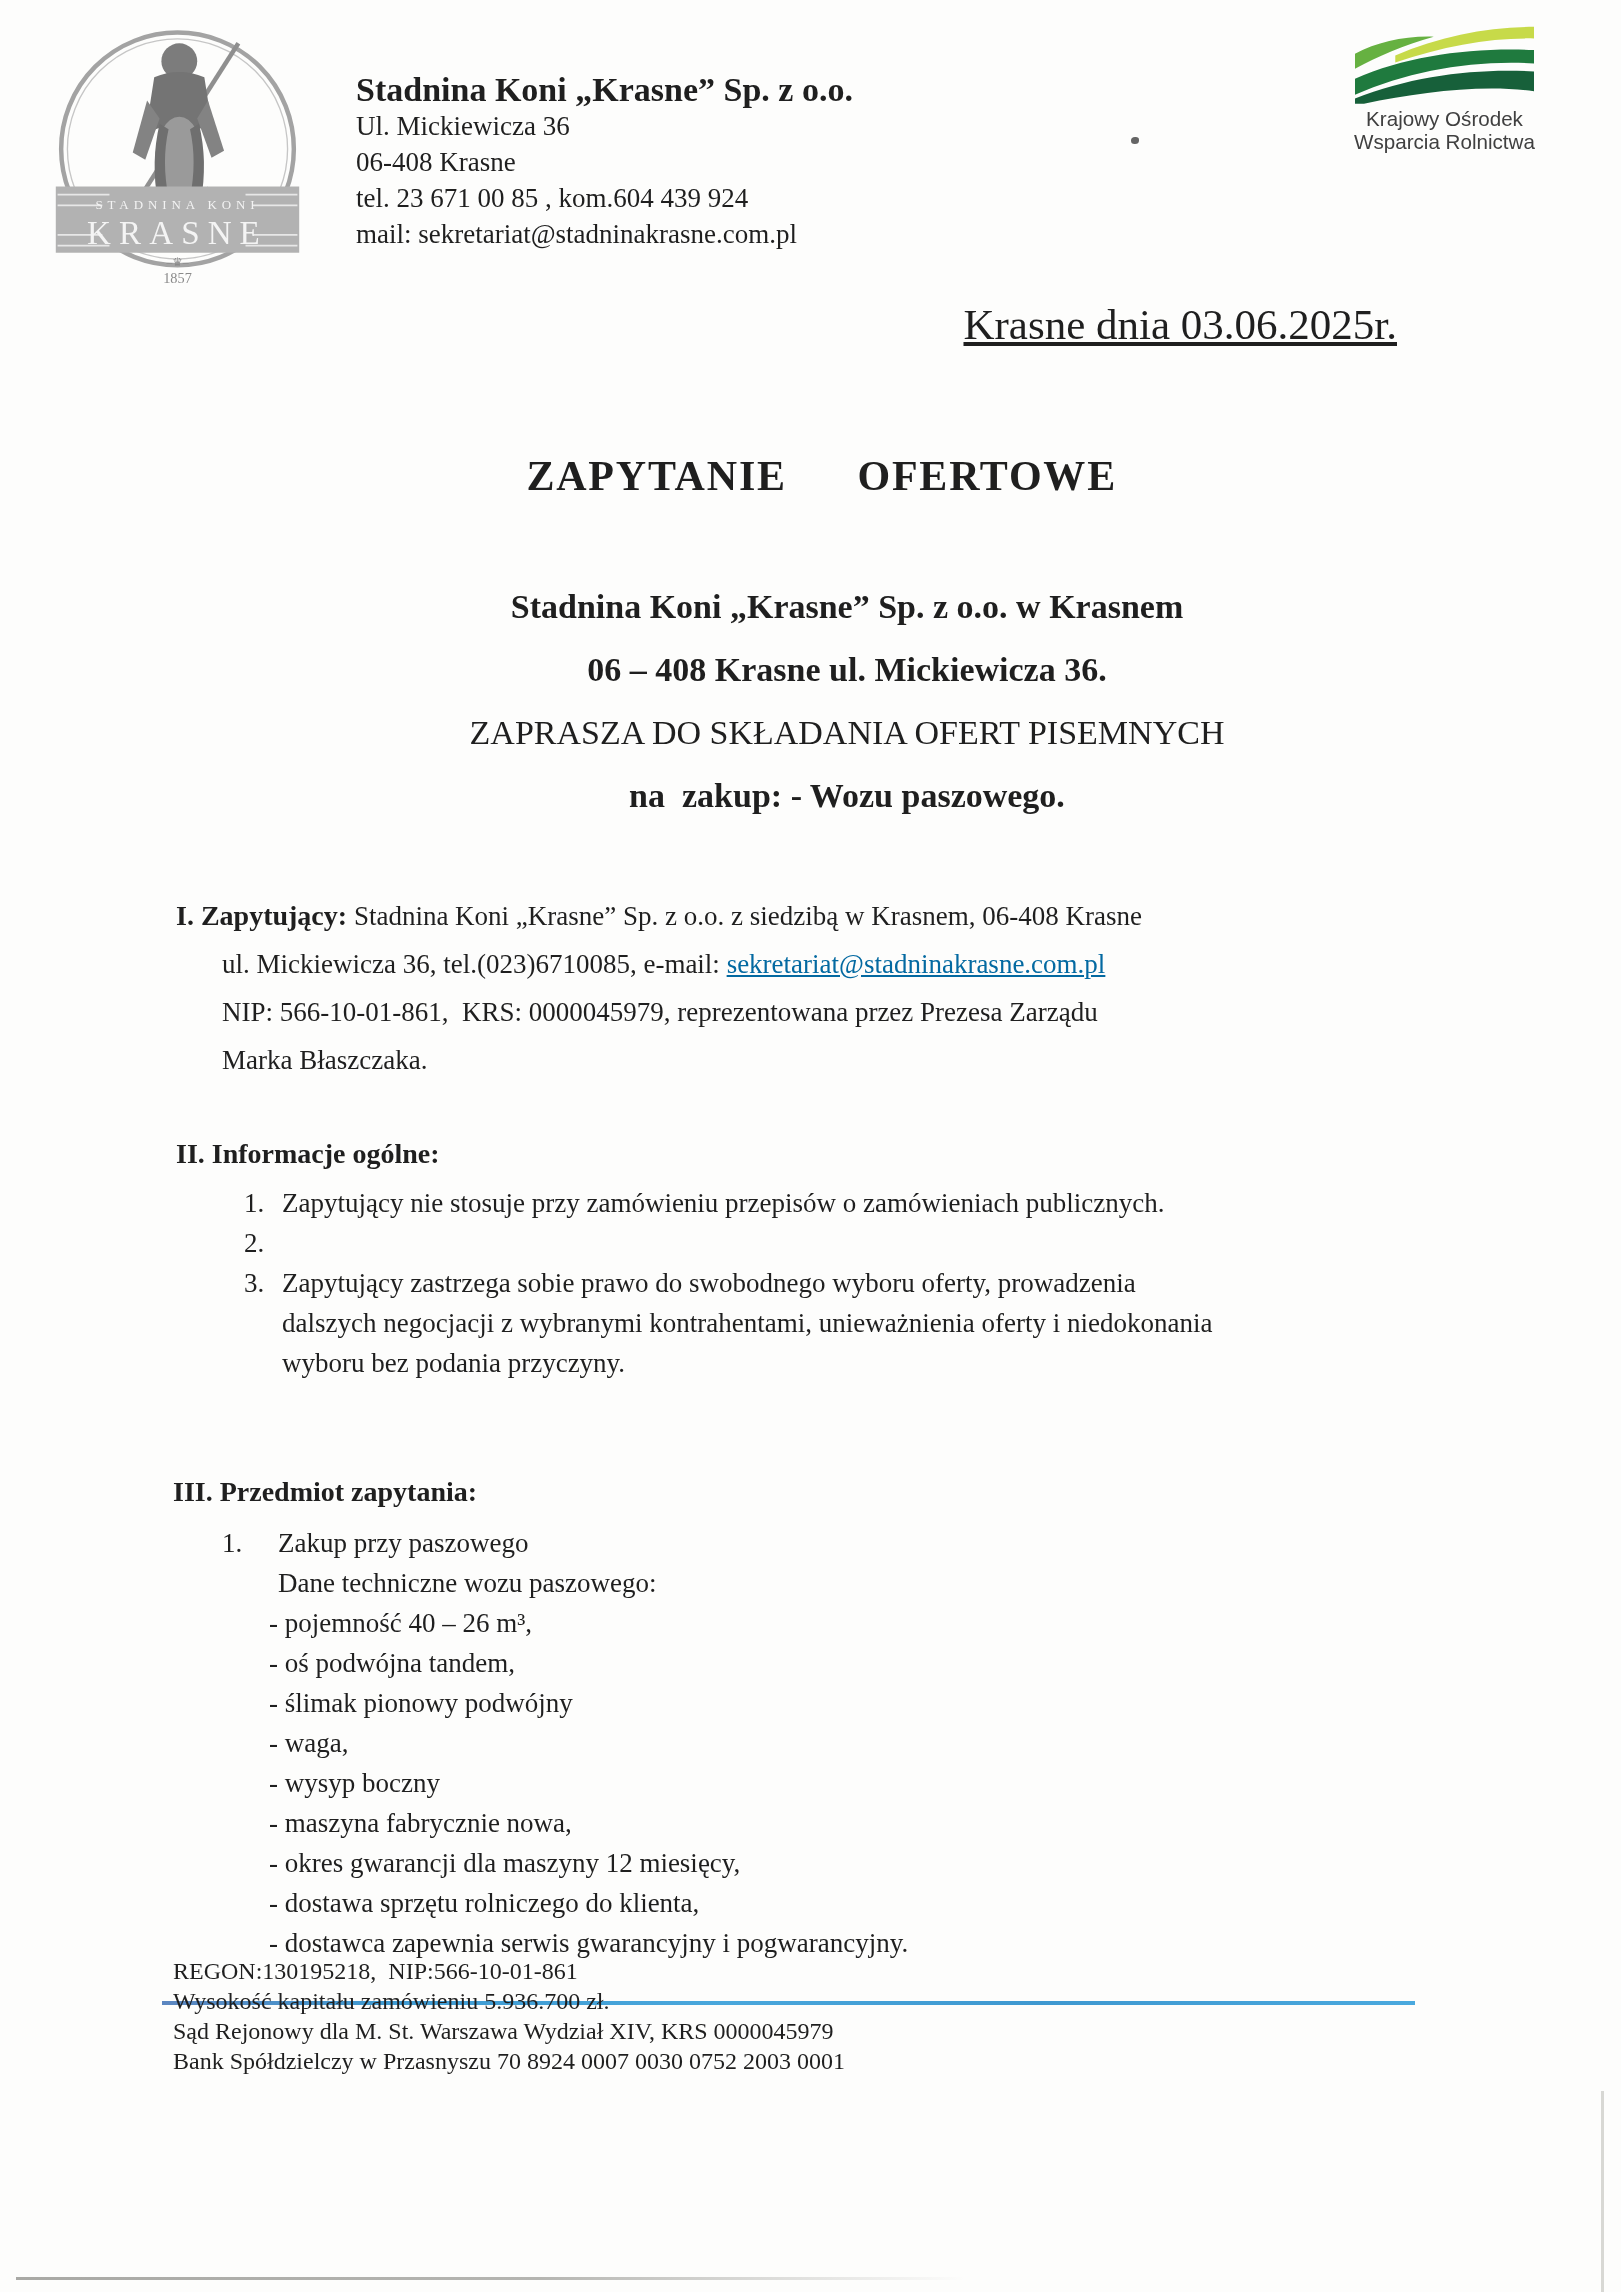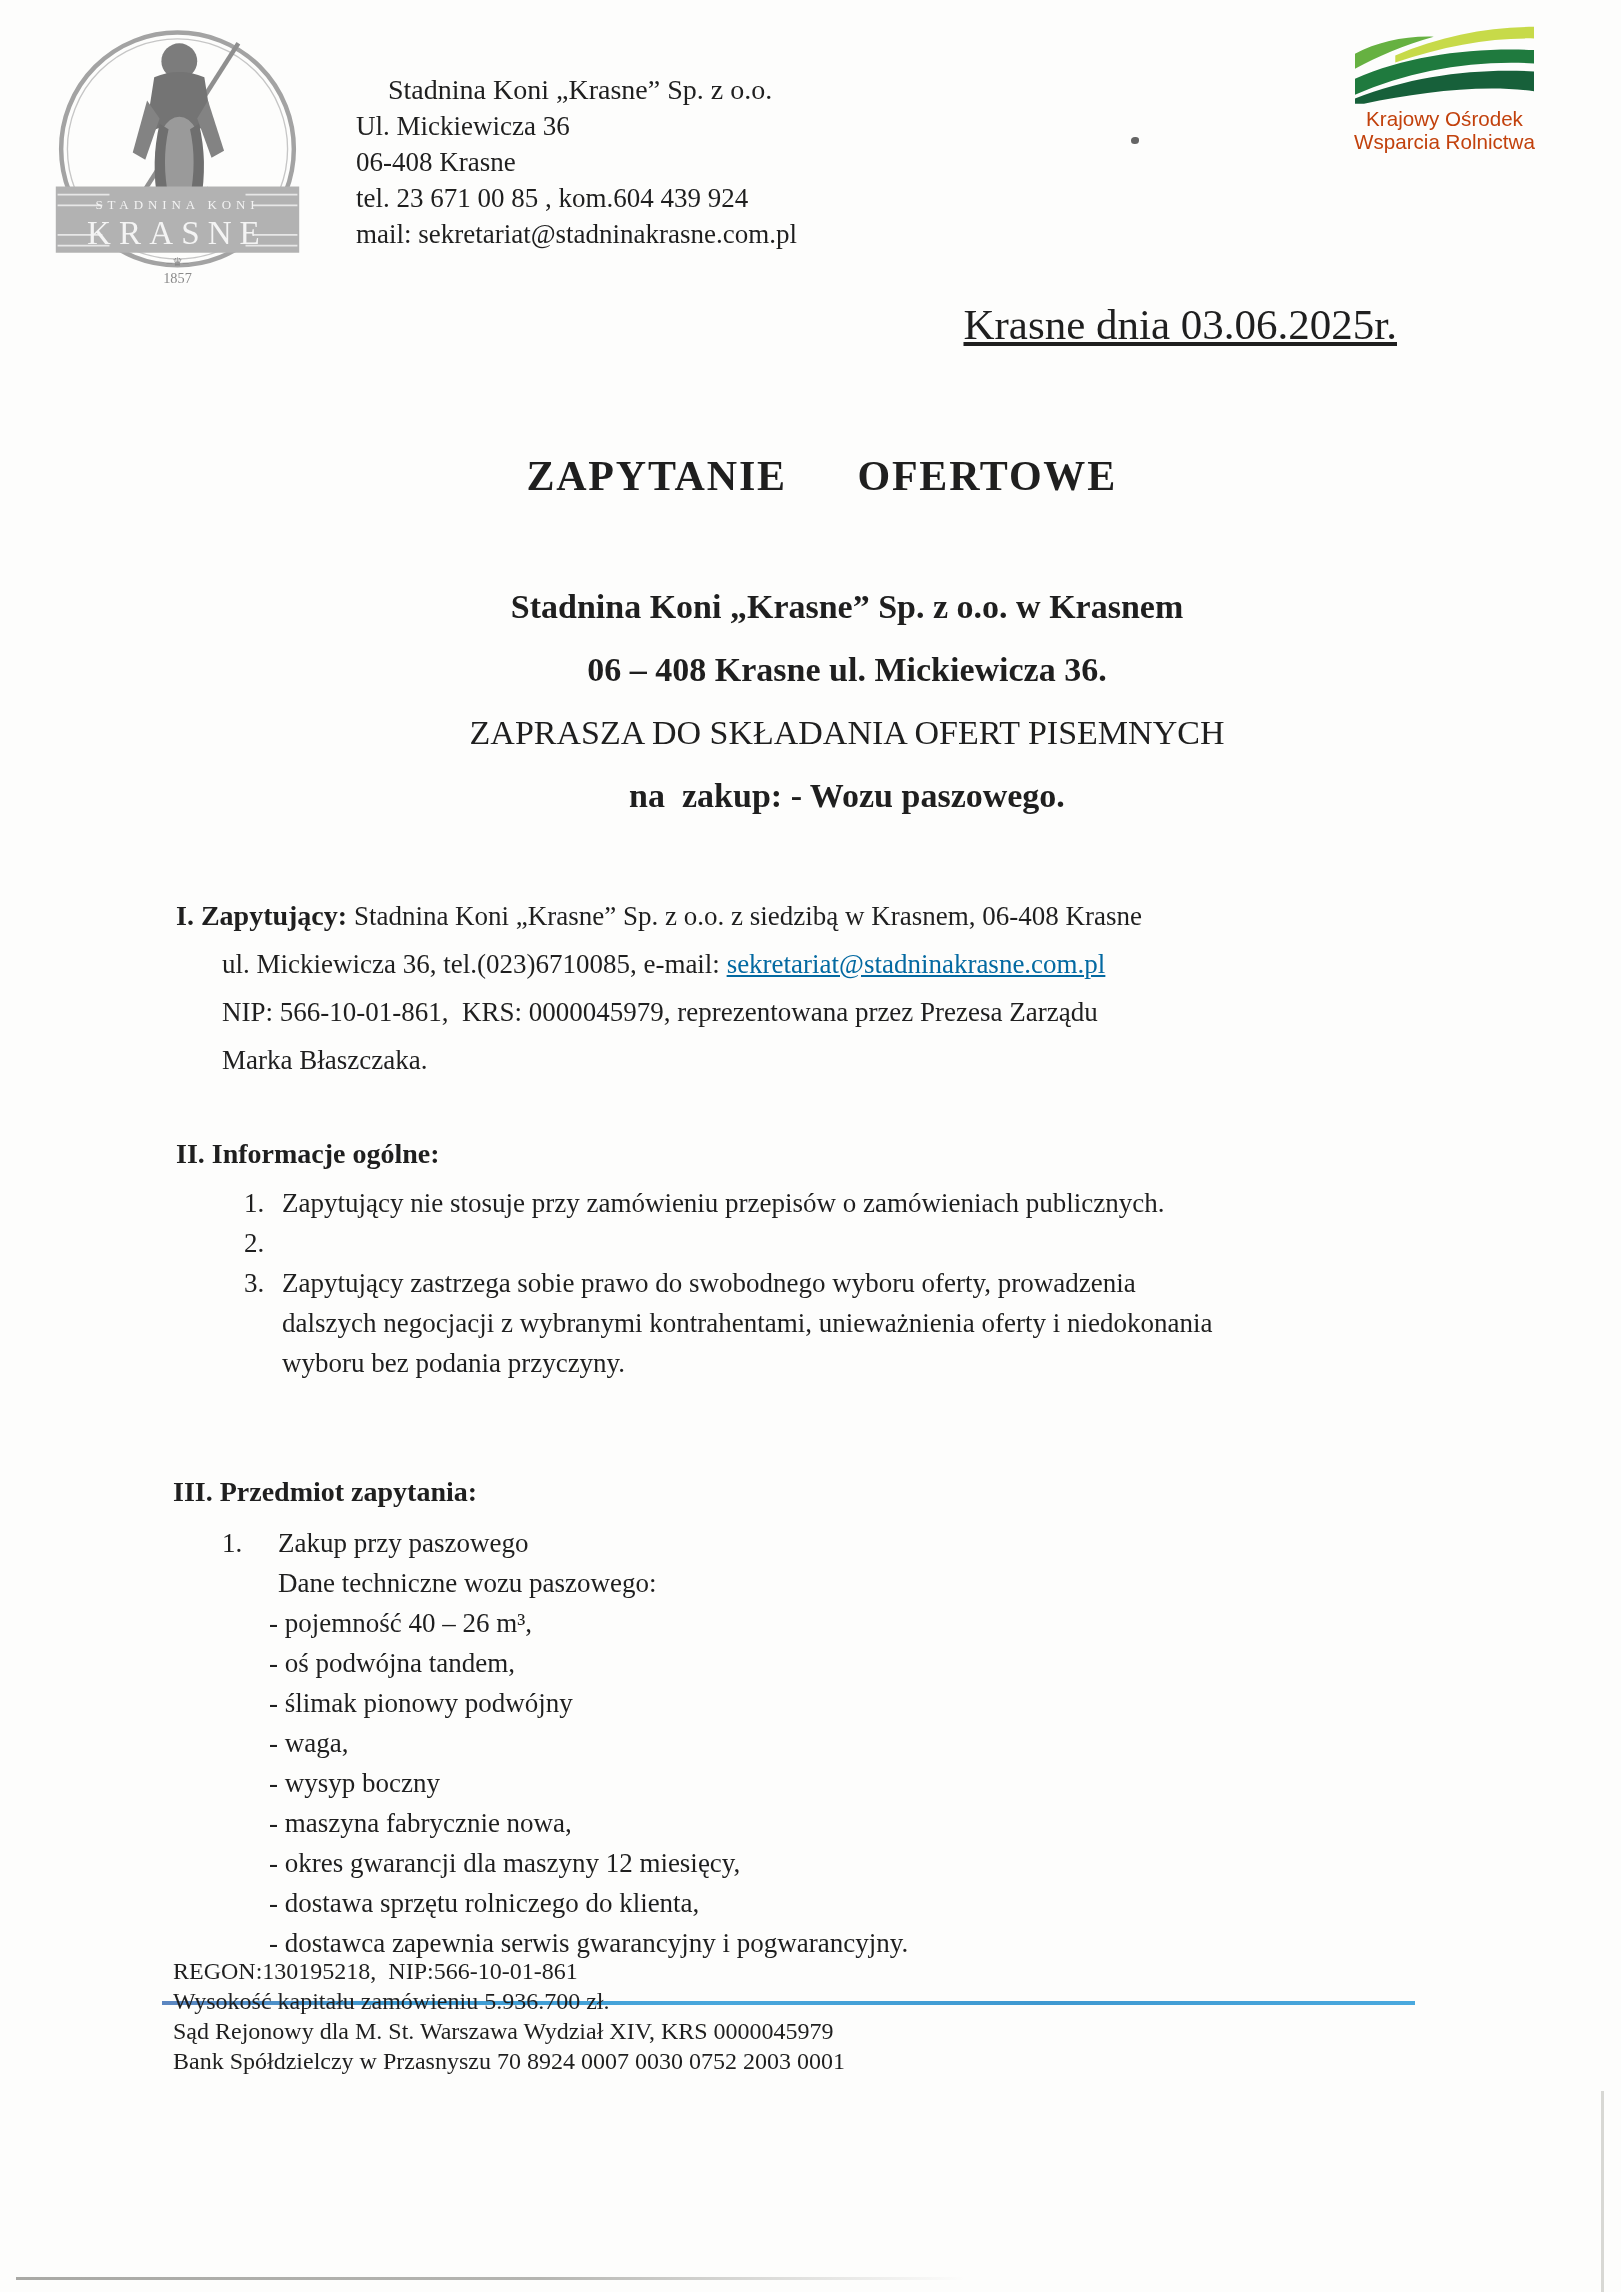--- a/index.html
+++ b/index.html
@@ -5,25 +5,25 @@
   html,body { margin:0; padding:0; background:#d9d9d9; }
   .page {
     position:relative; width:1622px; height:2293px; margin:0 auto;
     background:#fdfdfc; overflow:hidden;
     font-family:"Liberation Serif", serif; color:#1f1f1f;
   }
 
   
   .stud-logo { position:absolute; left:54px; top:18px; width:247px; height:269px; }
   .company   { position:absolute; left:356px; top:72px; font-size:27px; line-height:36px; white-space:nowrap; }
-  .company .name { font-weight:normal; font-size:28px;margin-left:32px; }
+  .company .name { font-weight:bold; font-size:34px; }
 
   .kowr { position:absolute; left:1346px; top:23px; width:197px; text-align:center; }
   .kowr svg { display:block; margin:0 auto; }
-  .kowr-caption { font-family:"Liberation Sans", sans-serif; font-size:20.6px; line-height:23px; color:#c2410c; margin-top:2.7px; }
+  .kowr-caption { font-family:"Liberation Sans", sans-serif; font-size:20.6px; line-height:23px; color:#404040; margin-top:2.7px; }
 
   .scan-dot { position:absolute; left:1131px; top:137px; width:8px; height:7.2px; background:#4a4a4a; border-radius:50% 40% 50% 45%; opacity:.85; }
 
   
   .date-line { position:absolute; top:300px; right:225px; font-size:43px; white-space:nowrap;text-decoration:underline; }
   .doc-title {
     position:absolute; top:452px; left:10.7px; width:1622px; text-align:center;
     font-size:42px; font-weight:bold; letter-spacing:1.8px; word-spacing:23px; white-space:nowrap;
   }
 

